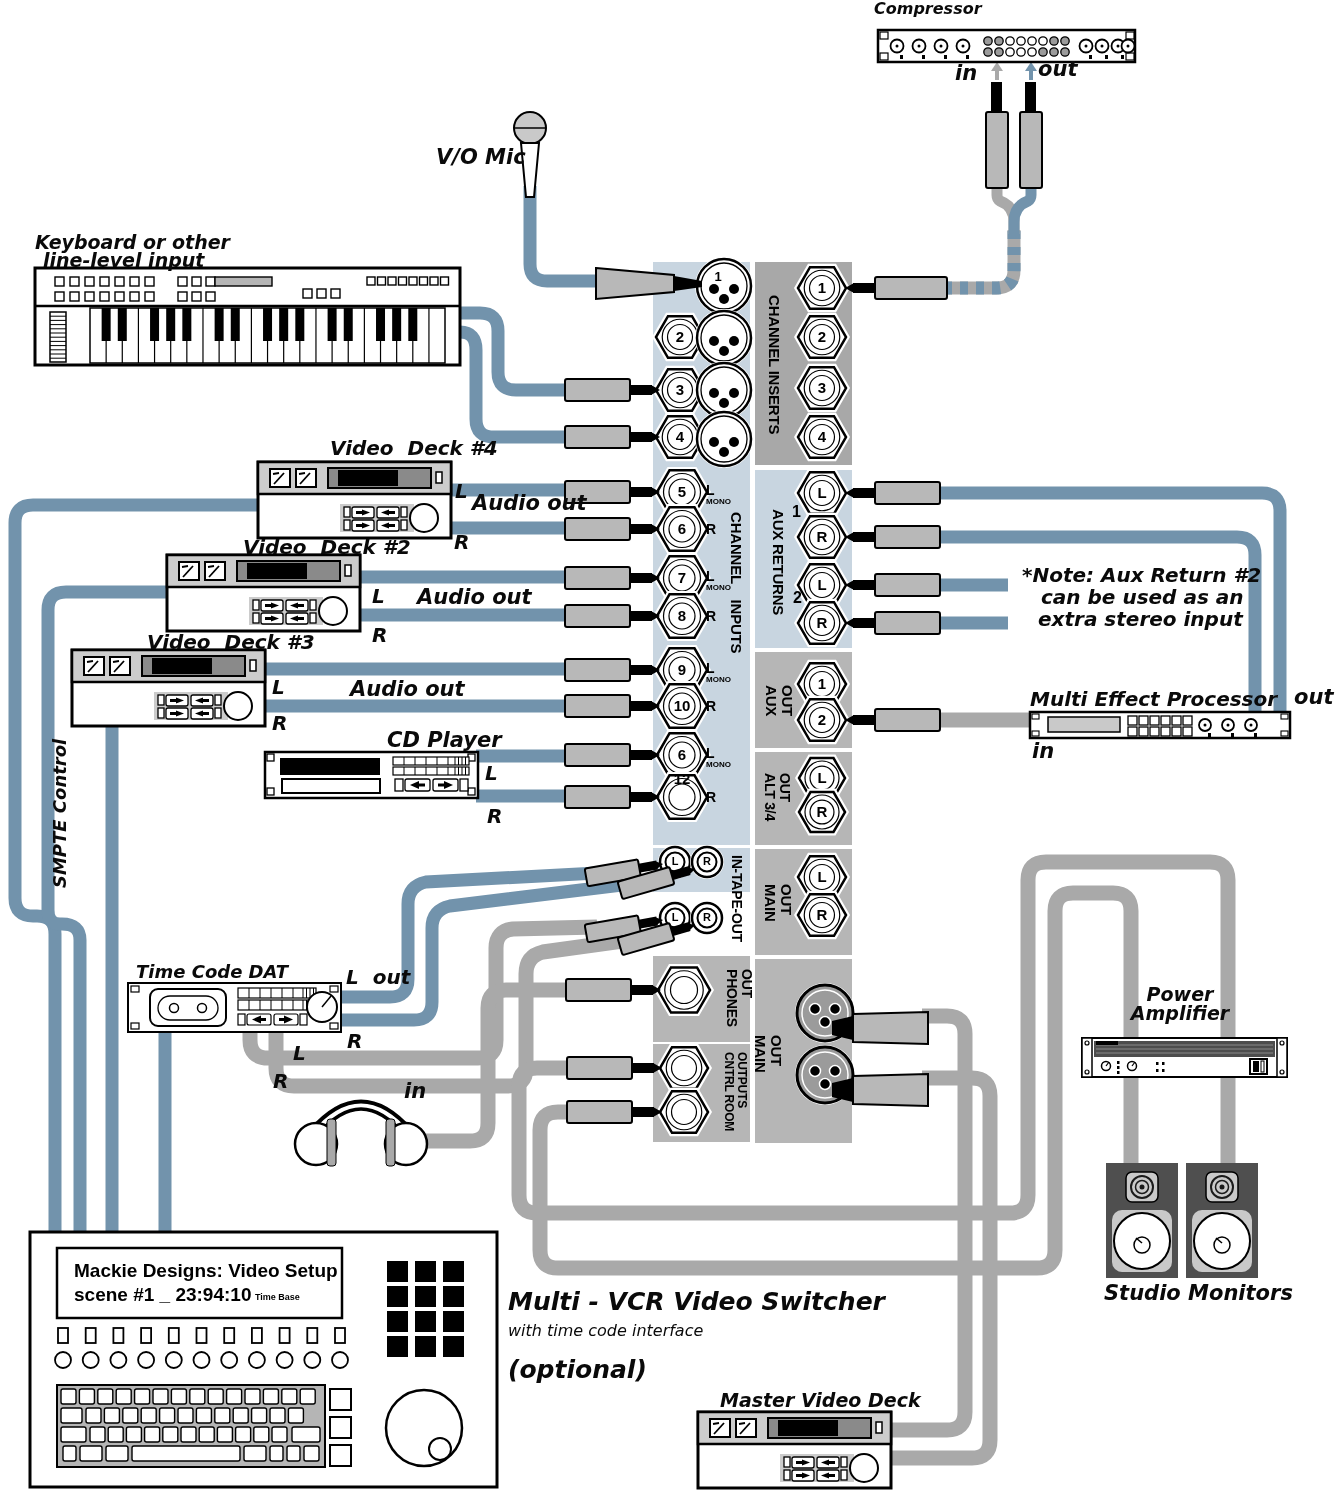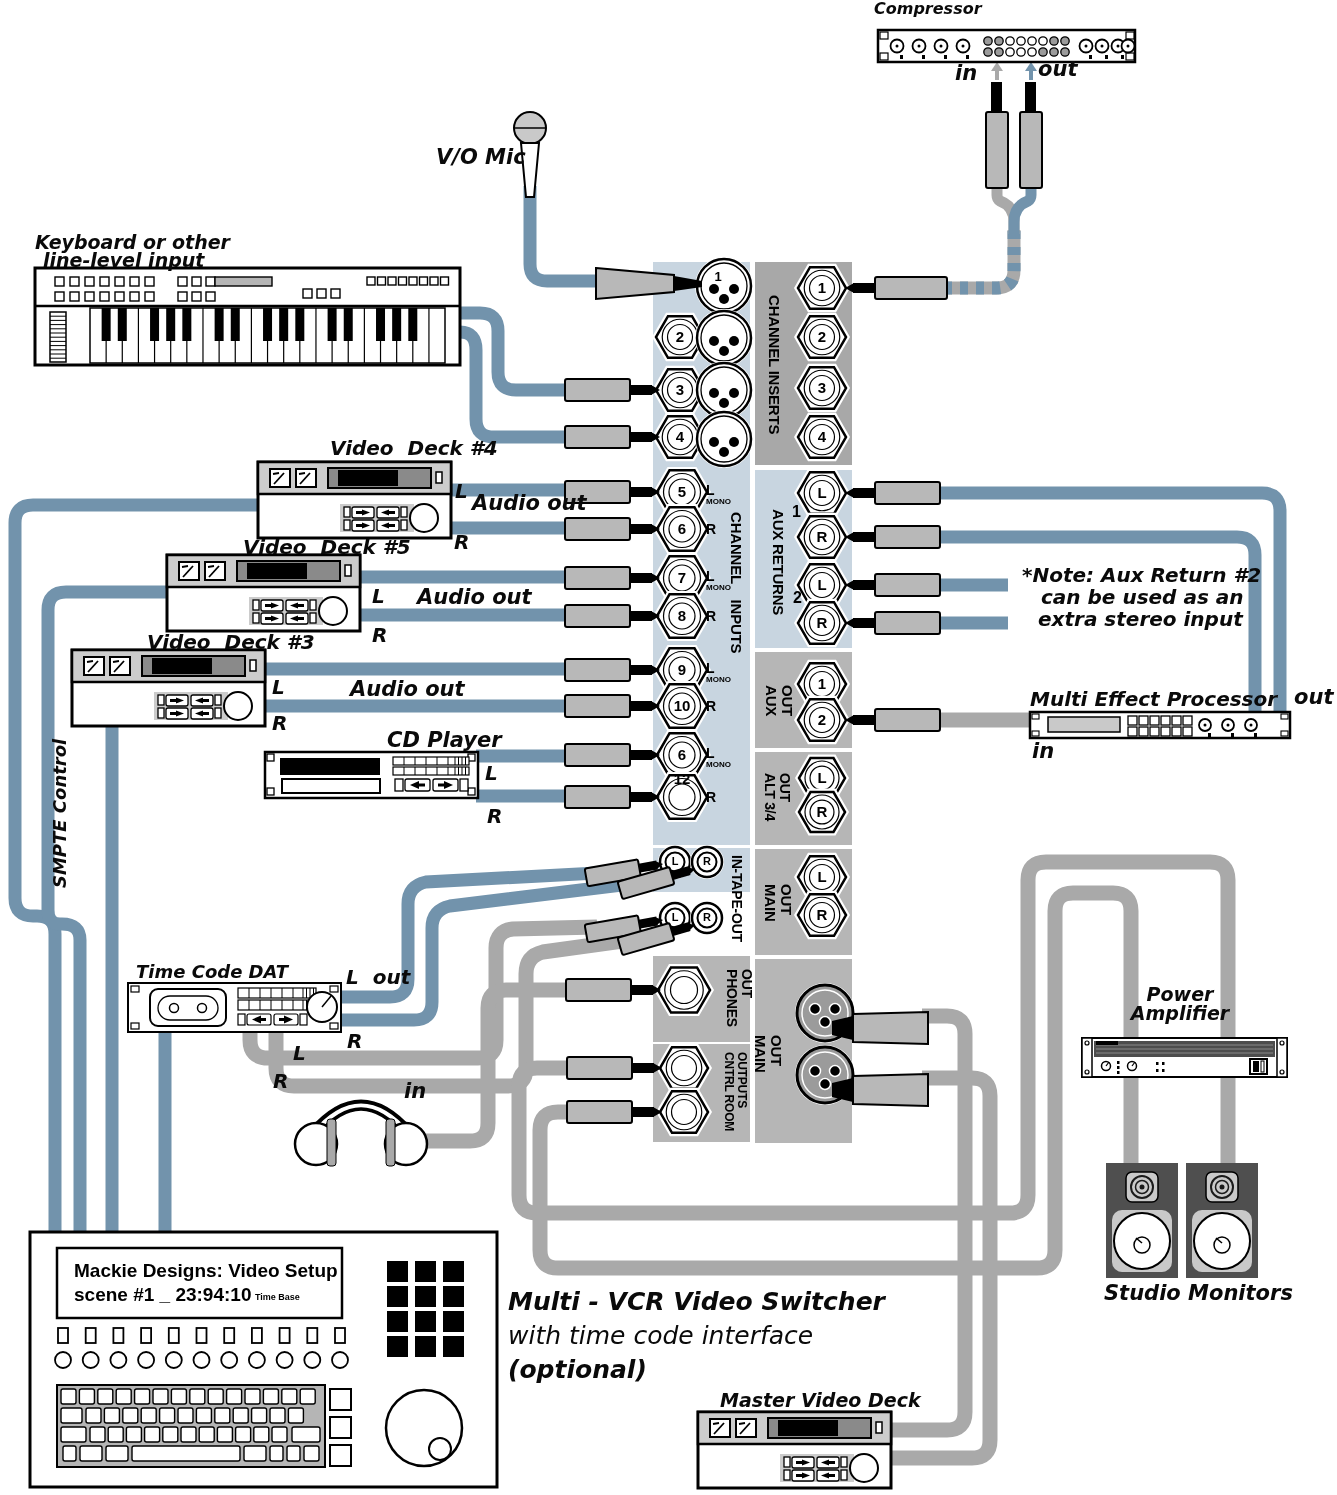--- a/index.html
+++ b/index.html
@@ -850,21 +850,21 @@
   <div class="hand" style="left:436px;top:146px;font-size:21px">V/O Mic</div>
 
   <div class="hand" style="left:35px;top:232px;font-size:19px">Keyboard or other</div>
   <div class="hand" style="left:43px;top:250px;font-size:19px">line-level input</div>
 
   <div class="hand" style="left:330px;top:437px;font-size:20px">Video  Deck #4</div>
   <div class="hand" style="left:455px;top:480px;font-size:20px">L</div>
   <div class="hand" style="left:472px;top:492px;font-size:21px">Audio out</div>
   <div class="hand" style="left:454px;top:531px;font-size:20px">R</div>
 
-  <div class="hand" style="left:243px;top:536px;font-size:20px">Video  Deck #5</div>
+  <div class="hand" style="left:243px;top:536px;font-size:20px">Video  Deck #2</div>
   <div class="hand" style="left:372px;top:585px;font-size:20px">L</div>
   <div class="hand" style="left:417px;top:586px;font-size:21px">Audio out</div>
   <div class="hand" style="left:372px;top:624px;font-size:20px">R</div>
 
   <div class="hand" style="left:147px;top:631px;font-size:20px">Video  Deck #3</div>
   <div class="hand" style="left:272px;top:676px;font-size:20px">L</div>
   <div class="hand" style="left:350px;top:678px;font-size:21px">Audio out</div>
   <div class="hand" style="left:272px;top:712px;font-size:20px">R</div>
 
   <div class="hand" style="left:387px;top:729px;font-size:21px">CD Player</div>
@@ -888,21 +888,21 @@
   <div class="hand" style="left:1294px;top:686px;font-size:21px">out</div>
   <div class="hand" style="left:1032px;top:740px;font-size:21px">in</div>
 
   <div class="hand" style="left:1110px;top:984px;width:140px;text-align:center;font-size:19px">Power</div>
   <div class="hand" style="left:1110px;top:1003px;width:140px;text-align:center;font-size:19px">Amplifier</div>
   <div class="hand" style="left:1104px;top:1282px;font-size:21px">Studio Monitors</div>
 
   <div class="hand" style="left:720px;top:1390px;font-size:19px">Master Video Deck</div>
 
   <div class="hand" style="left:508px;top:1288px;font-size:25px;font-weight:bold">Multi - VCR Video Switcher</div>
-  <div class="hand" style="left:508px;top:1322px;font-size:25px;font-weight:normal">with time code interface</div>
+  <div class="hand" style="left:508px;top:1322px;font-size:16px;font-weight:normal">with time code interface</div>
   <div class="hand" style="left:508px;top:1356px;font-size:25px;font-weight:bold">(optional)</div>
 
   <div class="disp" style="left:74px;top:1260px;font-size:19px">Mackie Designs:  Video Setup</div>
   <div class="disp" style="left:74px;top:1284px;font-size:19px">scene #1  _  23:94:10</div>
   <div class="disp" style="left:255px;top:1292px;font-size:9px">Time Base</div>
 
   <div class="sec" style="left:756px;top:266px;width:36px;height:198px;font-size:15px">CHANNEL INSERTS</div>
   <div class="sec" style="left:720px;top:470px;width:32px;height:225px;font-size:15px">CHANNEL    INPUTS</div>
   <div class="sec" style="left:762px;top:476px;width:32px;height:172px;font-size:15px">AUX RETURNS</div>
   <div class="num" style="left:792px;top:503px">1</div>

